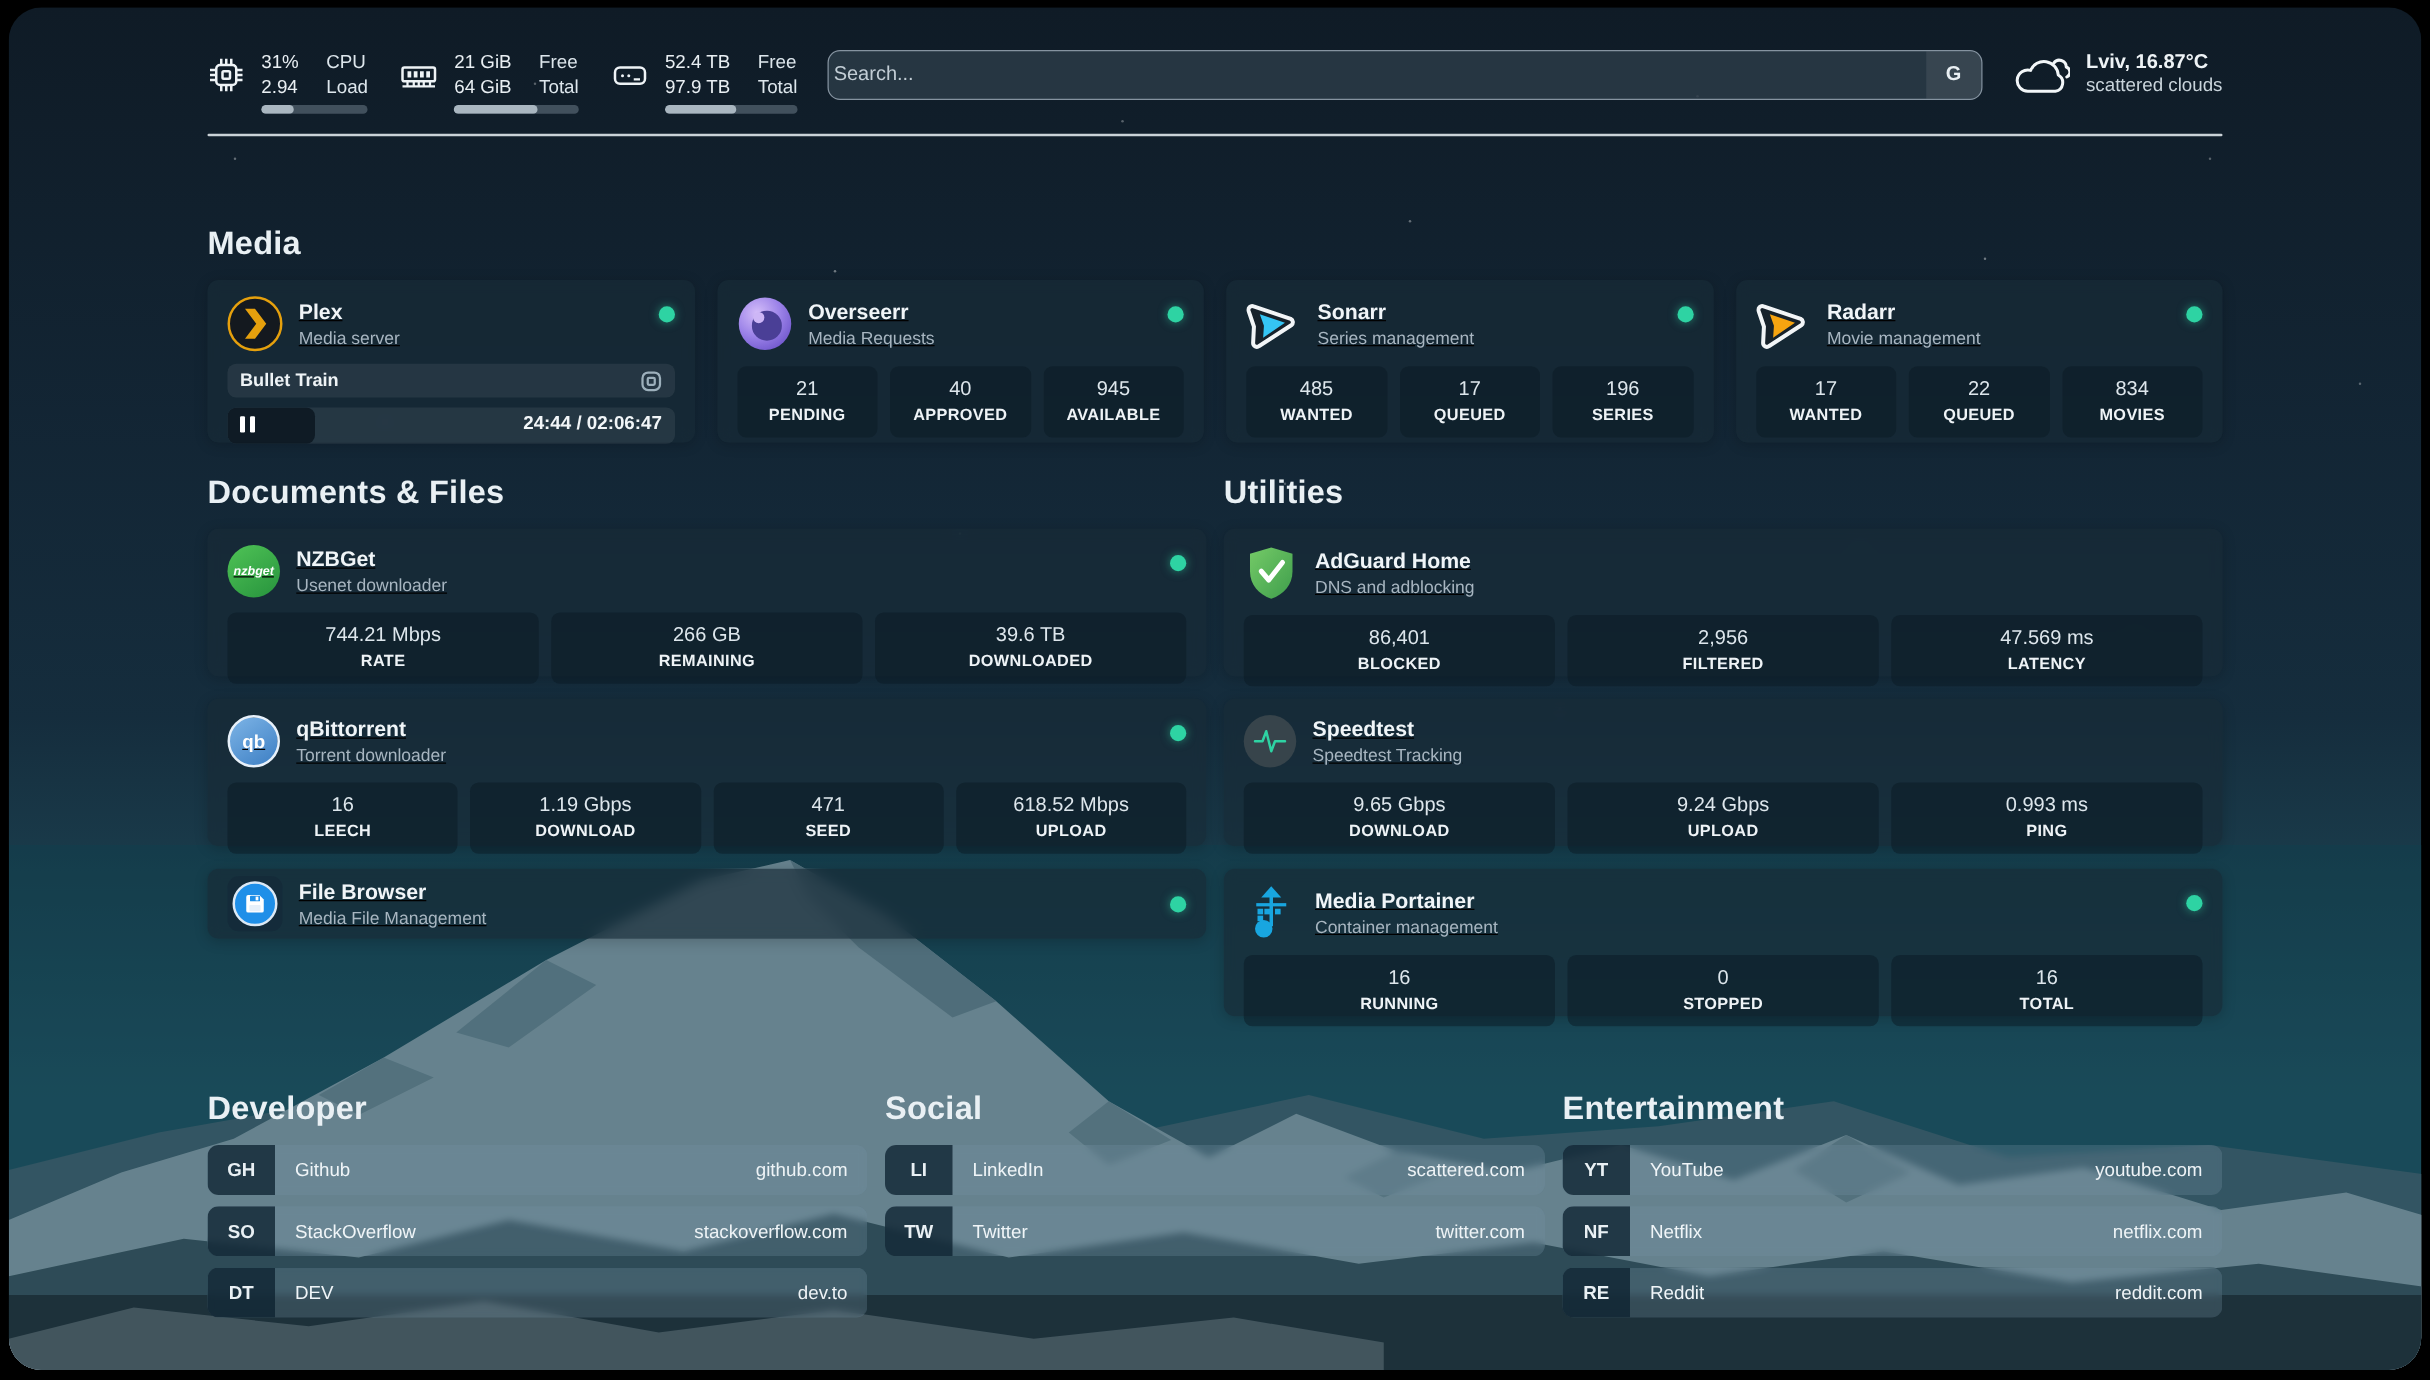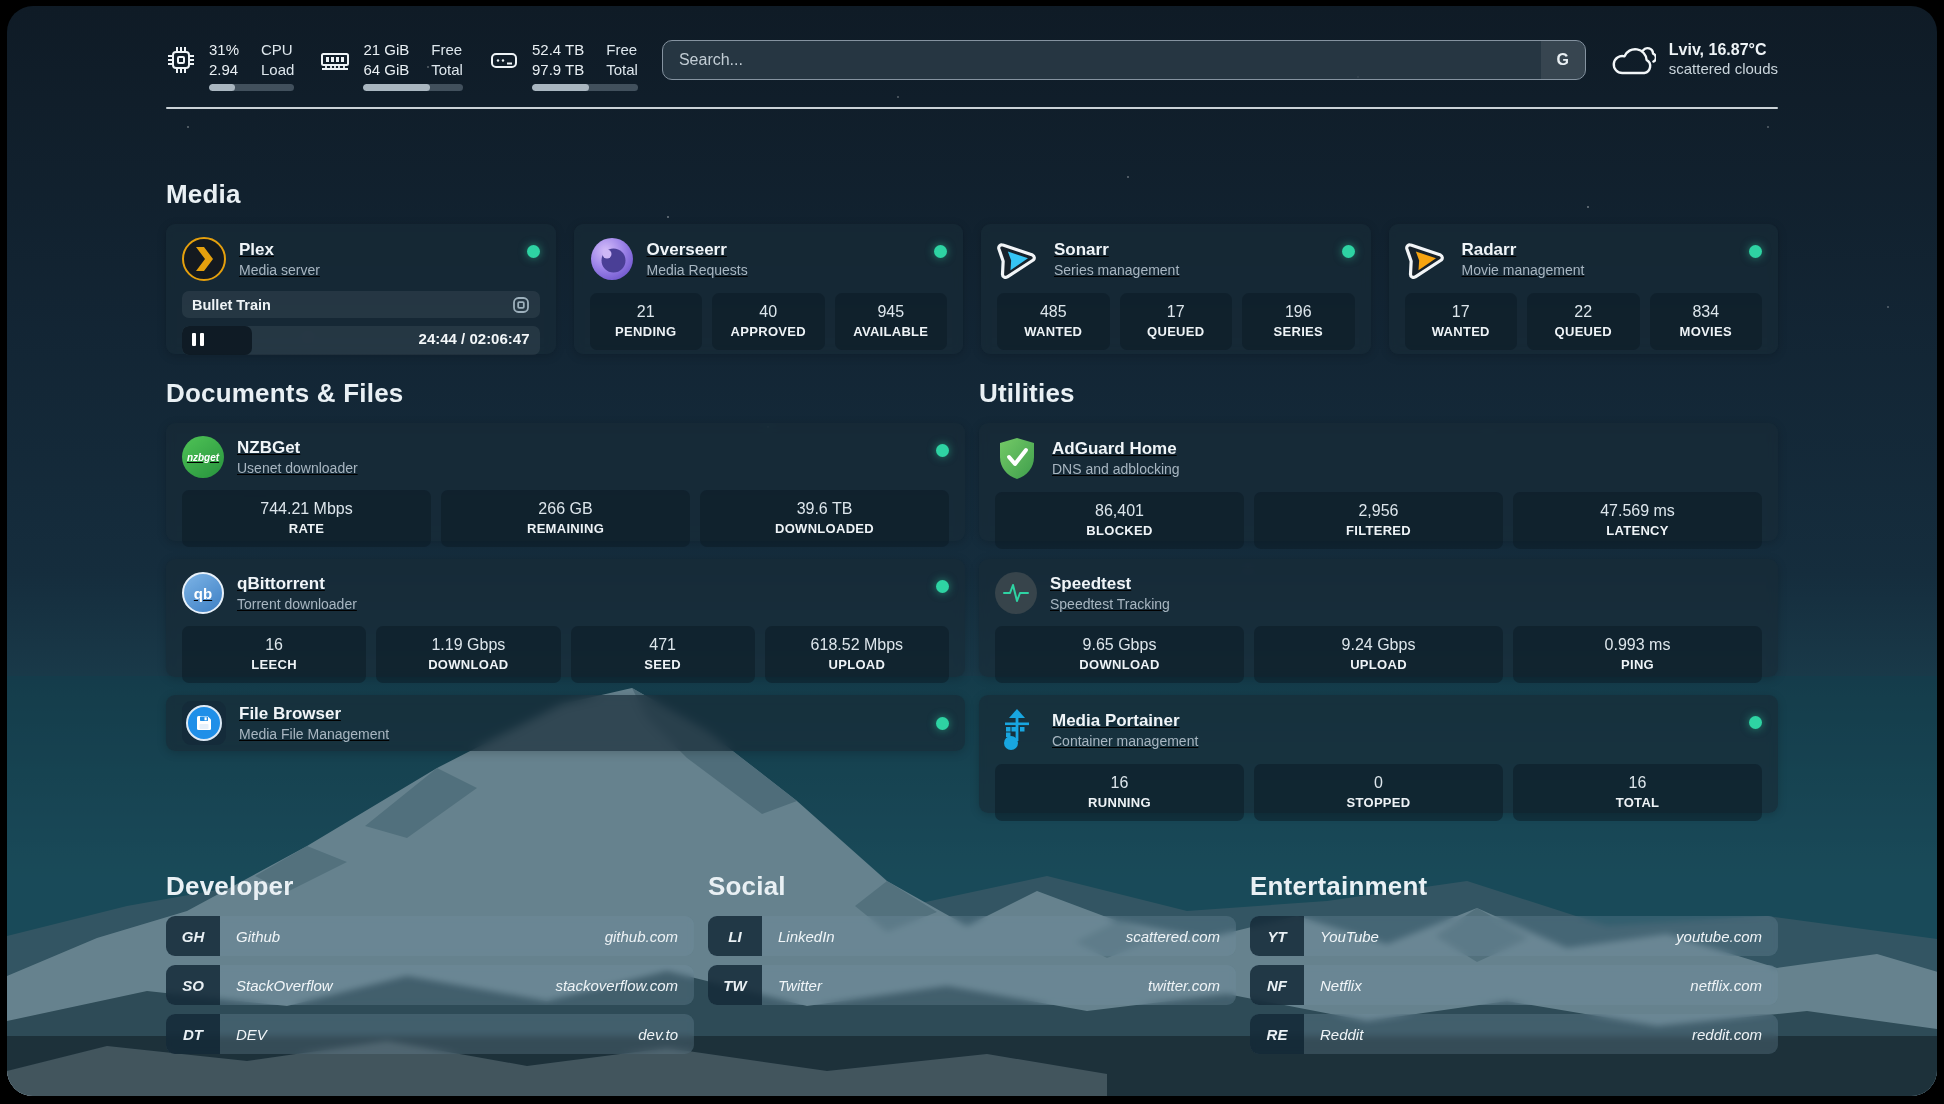--- a/index.html
+++ b/index.html
@@ -28,21 +28,21 @@
   .stat { display:flex; gap:13px; align-items:flex-start; }
   .stat-icon { width:30px; height:30px; margin-top:5px; color:#eef3f6; }
   .stat-body { display:flex; flex-direction:column; gap:5px; }
   .stat-cols { display:flex; gap:22px; }
   .stat-col { display:flex; flex-direction:column; gap:1px; font-size:15px; color:#e9eff3; line-height:19px; }
   .stat-col.dim { color:#dde6ec; }
   .bar-track { height:7px; border-radius:4px; background:rgba(148,163,175,.38); overflow:hidden; }
   .bar-fill { height:100%; border-radius:4px; background:#a9b6c0; }
   .search-wrap { flex:1; display:flex; height:40px; border:1.5px solid #8593a0; border-radius:10px;
     background:rgba(44,60,72,.82); overflow:hidden; align-items:stretch; }
-  .search-input { flex:1; background:transparent; border:none; outline:none; padding:0 16px;
+  .search-input { flex:1; background:transparent; border:none; outline:none; padding:0 4px;
     color:#e9eff3; font-size:16px; font-family:inherit; }
   .search-input::placeholder { color:#c2cdd5; }
   .search-engine { width:44px; display:flex; align-items:center; justify-content:center;
     background:rgba(255,255,255,.08); color:#e9eff3; font-size:16px; font-weight:600; cursor:pointer; }
   .weather { display:flex; gap:13px; align-items:center; }
   .weather-icon { width:46px; height:38px; color:#f2f6f8; }
   .weather-txt { display:flex; flex-direction:column; gap:1px; }
   .weather-main { color:#eef3f6; font-size:16px; font-weight:600; }
   .weather-cond { color:#c9d4db; font-size:15px; }
   .divider { height:2px; background:rgba(235,242,246,.85); margin-top:16px; border-radius:1px; }
@@ -79,21 +79,21 @@
   .progress-row { margin-top:8px; position:relative; background:rgba(255,255,255,.07); border-radius:7px; height:29px; overflow:hidden; cursor:pointer; }
   .progress-fill { position:absolute; left:0; top:0; bottom:0; background:rgba(9,20,30,.78); border-radius:7px; }
   .pause-btn { position:absolute; left:10px; top:7px; width:14px; height:13px; display:flex; gap:4px; cursor:pointer; }
   .pause-btn i { width:4px; height:13px; background:#fff; border-radius:1px; }
   .progress-time { position:absolute; right:10px; top:4px; color:#f2f6f8; font-size:15px; font-weight:700; }
   
   .bm-heads { display:grid; grid-template-columns:1fr 1fr 1fr; gap:14px; margin-top:58px; }
   .bm-grid { display:grid; grid-template-columns:1fr 1fr 1fr; gap:14px; margin-top:14px; align-items:start; }
   .bm-col { display:flex; flex-direction:column; gap:9px; }
   .bm-row { display:flex; align-items:center; height:40px; background:rgba(118,148,166,.28);
-    border-radius:9px; overflow:hidden; cursor:pointer; backdrop-filter:blur(3px);font-style:italic; }
+    border-radius:9px; overflow:hidden; cursor:pointer; backdrop-filter:blur(3px); }
   .bm-tag { width:54px; align-self:stretch; background:rgba(13,33,47,.78); color:#e9f0f4;
     display:flex; align-items:center; justify-content:center; font-size:15px; font-weight:600; }
   .bm-name { color:#f0f5f8; font-size:15px; margin-left:16px; }
   .bm-url { margin-left:auto; margin-right:16px; color:#eef3f6; font-size:15px; }
   
   .circle { border-radius:50%; display:flex; align-items:center; justify-content:center; }
   .plex-logo { width:44px; height:44px; background:#14191f; border:2.5px solid #e5a00d; }
   .nzb-logo { width:42px; height:42px; background:linear-gradient(145deg,#4fc356,#27933d); color:#fff;
     font-size:10px; font-style:italic; font-weight:700; }
   .qb-logo { width:42px; height:42px; background:linear-gradient(145deg,#7db4e6,#3d7fc4); border:2px solid #e8f1fa;

